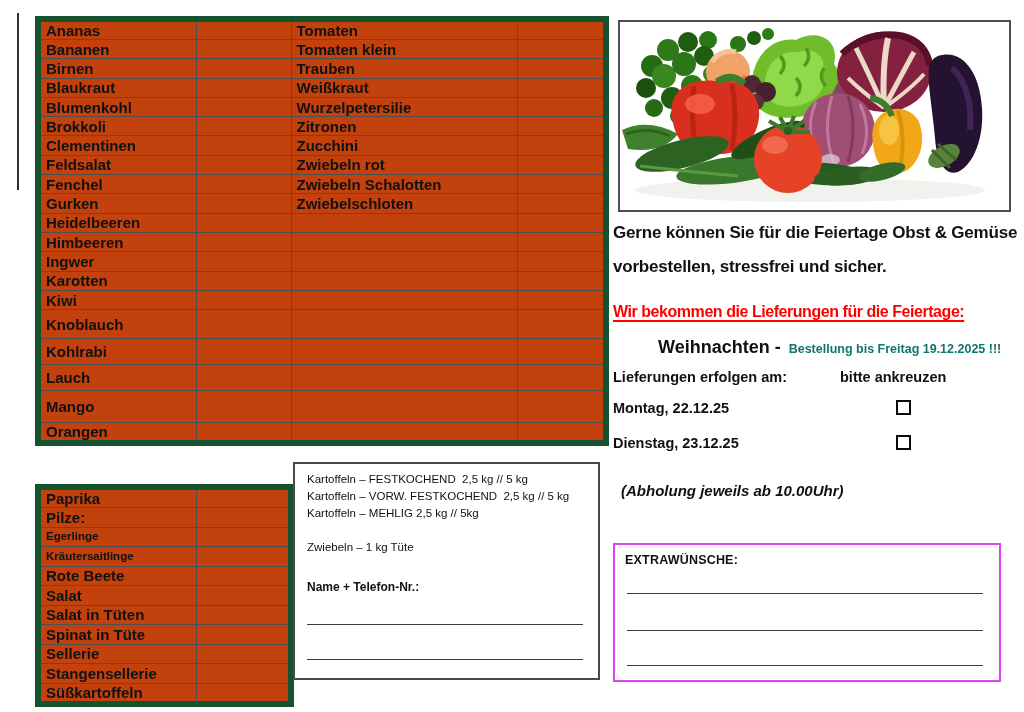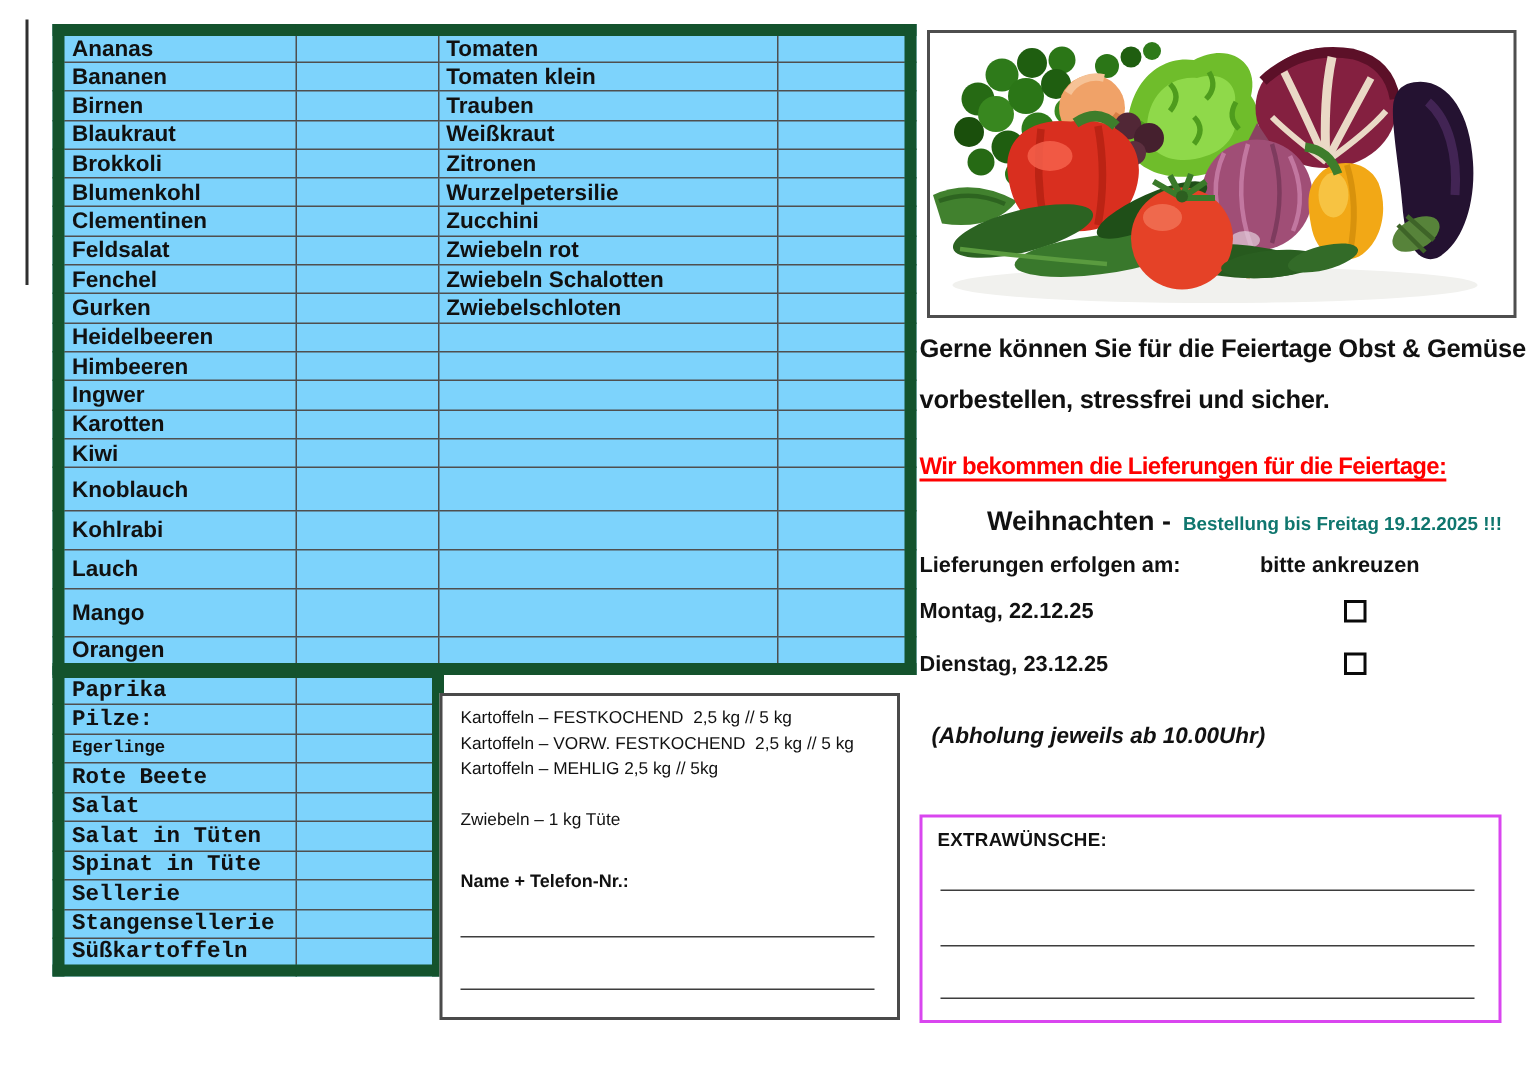--- a/index.html
+++ b/index.html
@@ -1,27 +1,27 @@
 <!DOCTYPE html>
 <html><head>
 <meta charset="utf-8">
 <style>
   html,body{margin:0;padding:0;background:#ffffff;}
   .page{position:relative;width:1024px;height:712px;background:#ffffff;overflow:hidden;
         font-family:"Liberation Sans","DejaVu Sans",sans-serif;color:#111111;}
 
   
-  table.grid{position:absolute;border-collapse:collapse;table-layout:fixed;background:#7dd3fc;
-             border:8px solid #14532d;}
+  table.grid{position:absolute;border-collapse:collapse;table-layout:fixed;background:#c2410c;
+             border:6px solid #14532d;}
   table.grid td{border:1px solid #4f4f4f;vertical-align:middle;overflow:hidden;white-space:nowrap;
                 padding:0 0 0 5px;font-weight:700;font-size:15px;line-height:17px;}
   table.grid td.qty{padding:0;}
   table.grid td.small{font-size:11.5px;}
   #tableTop{left:35px;top:16px;width:570px;}
-  #tableBottom{left:35px;top:444px;width:255px;font-family:Liberation Mono, monospace;}
+  #tableBottom{left:35px;top:484px;width:255px;}
 
   
   .potato-box{position:absolute;left:293px;top:462px;width:307px;height:218px;box-sizing:border-box;
               border:2px solid #4a4a4a;background:#fff;font-size:11.5px;line-height:15px;}
   .pbx-item{position:absolute;left:12px;white-space:pre;}
   .pbx-contact{position:absolute;left:12px;font-weight:700;font-size:12px;}
   .pbx-line{position:absolute;left:12px;right:15px;border-bottom:1.4px solid #3d3d3d;height:0;}
 
   
   .photo-frame{position:absolute;left:618px;top:20px;width:393px;height:192px;box-sizing:border-box;
@@ -83,29 +83,29 @@
           <td>Trauben</td>
           <td class="qty"></td>
         </tr>
         <tr style="height: 19.3px;">
           <td>Blaukraut</td>
           <td class="qty"></td>
           <td>Weißkraut</td>
           <td class="qty"></td>
         </tr>
         <tr style="height: 19.3px;">
+          <td>Blumenkohl</td>
+          <td class="qty"></td>
+          <td>Wurzelpetersilie</td>
+          <td class="qty"></td>
+        </tr>
+        <tr style="height: 19.3px;">
           <td>Brokkoli</td>
           <td class="qty"></td>
           <td>Zitronen</td>
-          <td class="qty"></td>
-        </tr>
-        <tr style="height: 19.3px;">
-          <td>Blumenkohl</td>
-          <td class="qty"></td>
-          <td>Wurzelpetersilie</td>
           <td class="qty"></td>
         </tr>
         <tr style="height: 19.3px;">
           <td>Clementinen</td>
           <td class="qty"></td>
           <td>Zucchini</td>
           <td class="qty"></td>
         </tr>
         <tr style="height: 19.3px;">
           <td>Feldsalat</td>
@@ -197,20 +197,24 @@
         <tr style="height: 19.5px;">
           <td>Paprika</td>
           <td class="qty"></td>
         </tr>
         <tr style="height: 19.5px;">
           <td>Pilze:</td>
           <td class="qty"></td>
         </tr>
         <tr style="height: 19.5px;">
           <td class="small">Egerlinge</td>
+          <td class="qty"></td>
+        </tr>
+        <tr style="height: 19.5px;">
+          <td class="small">Kräutersaitlinge</td>
           <td class="qty"></td>
         </tr>
         <tr style="height: 19.5px;">
           <td>Rote Beete</td>
           <td class="qty"></td>
         </tr>
         <tr style="height: 19.5px;">
           <td>Salat</td>
           <td class="qty"></td>
         </tr>

